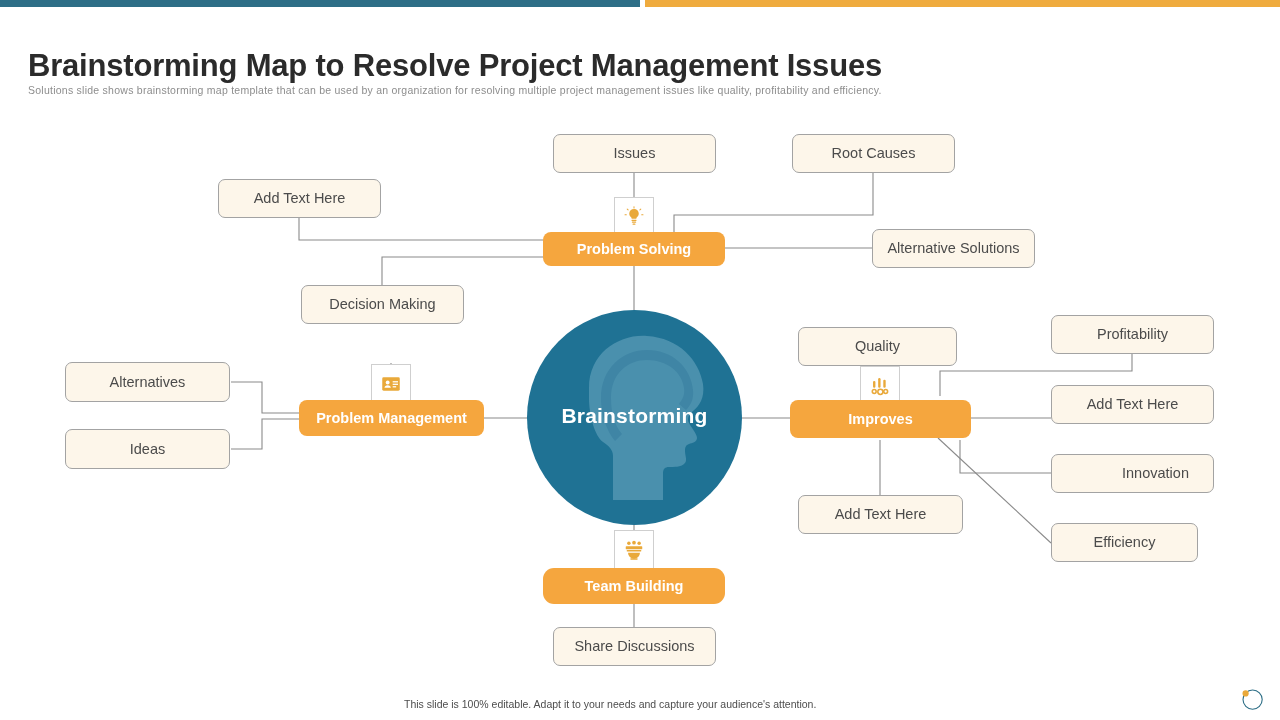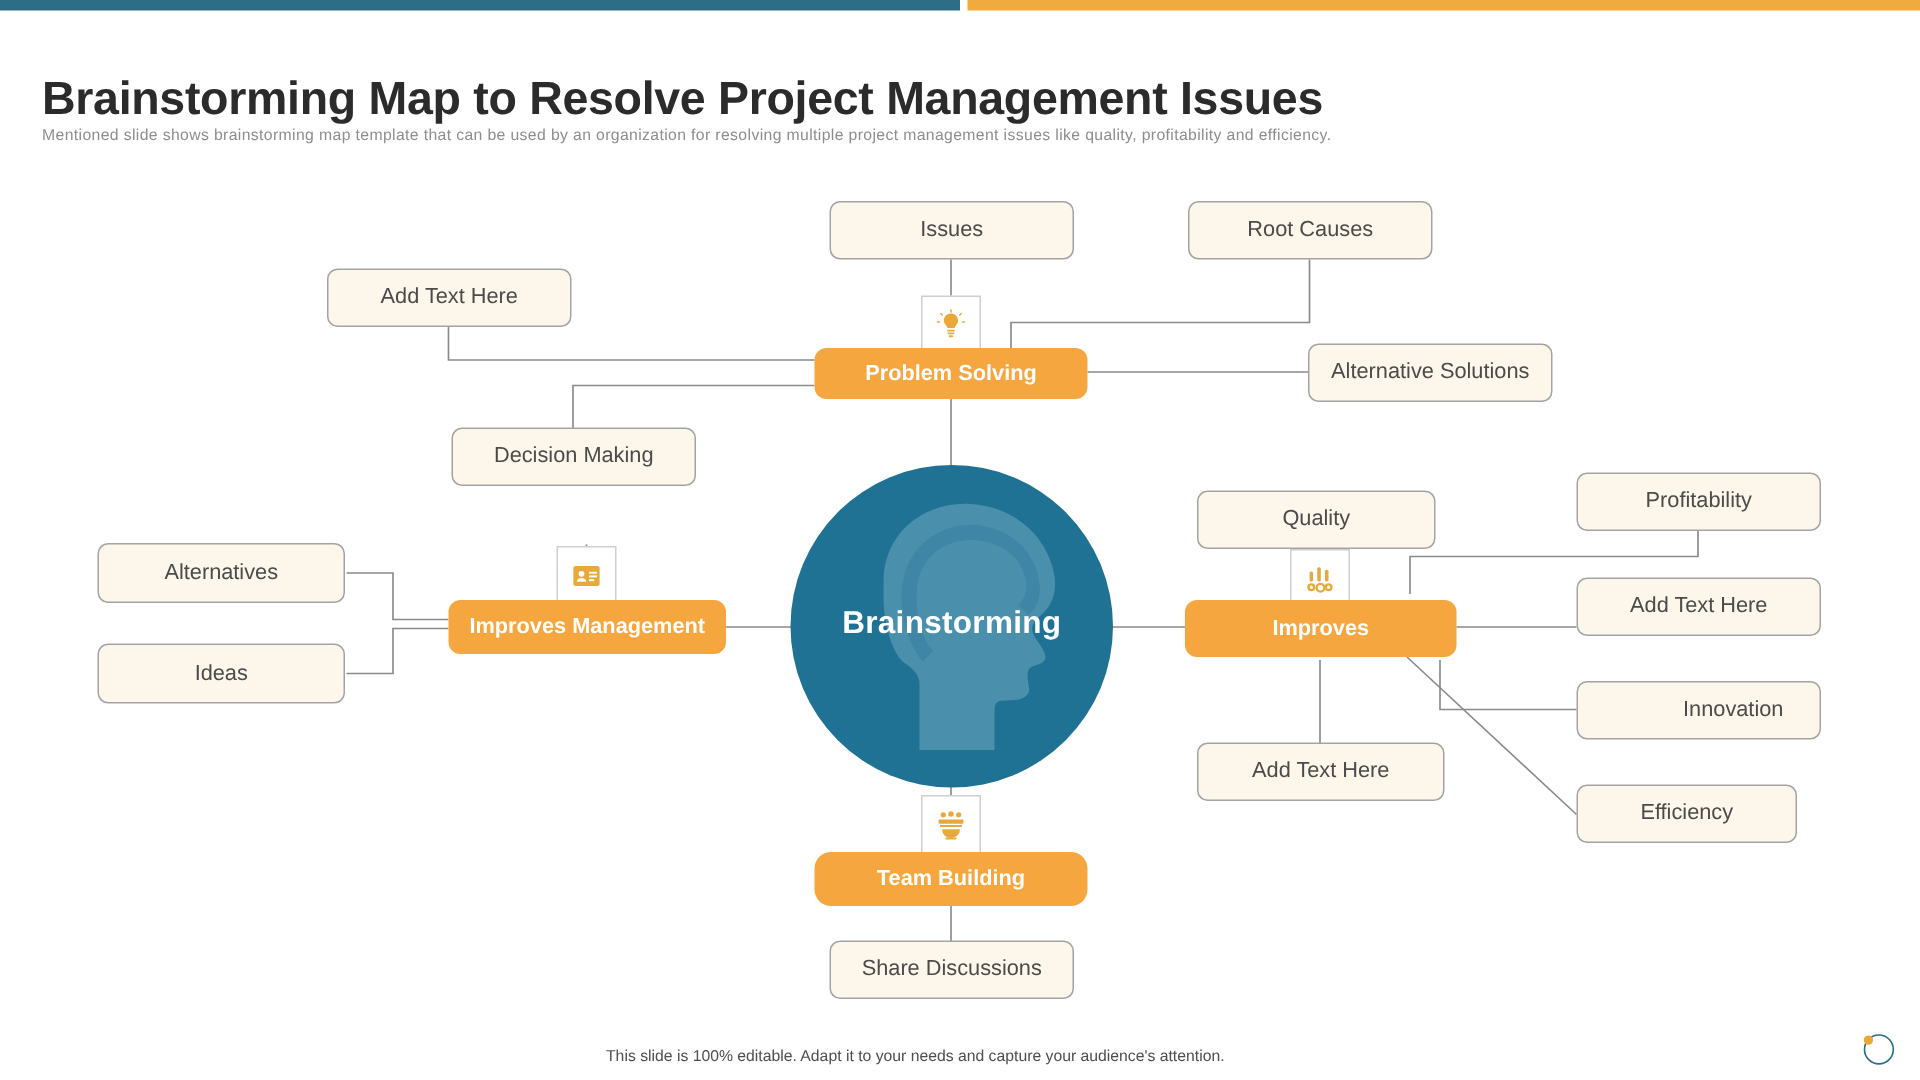--- a/index.html
+++ b/index.html
@@ -152,21 +152,21 @@
 </style>
 </head>
 <body>
 
 <div id="slide">
 
   <div class="bar bar-left"></div>
   <div class="bar bar-right"></div>
 
   <div class="title">Brainstorming Map to Resolve Project Management Issues</div>
-  <div class="subtitle">Mentioned slide shows brainstorming map template that can be used by an organization for resolving multiple project management issues like quality, profitability and efficiency.</div>
+  <div class="subtitle">Solutions slide shows brainstorming map template that can be used by an organization for resolving multiple project management issues like quality, profitability and efficiency.</div>
 
   <svg id="wires" viewBox="0 0 1280 720">
     <g stroke="#8a8a8a" stroke-width="1.1" fill="none" shape-rendering="geometricPrecision">
 
       <path d="M634,173 L634,203"></path>
 
       <path d="M873,173 L873,215 L674,215 L674,232"></path>
 
       <path d="M725,248 L877,248"></path>
 
@@ -256,21 +256,21 @@
     <svg width="20" height="20" viewBox="0 0 24 24">
       <rect x="1.5" y="4" width="21" height="16" rx="1.6" fill="#e9a93a"></rect>
       <circle cx="8" cy="10.2" r="2.3" fill="#ffffff"></circle>
       <path d="M4.2 16.6c0-2 1.7-3.1 3.8-3.1s3.8 1.1 3.8 3.1z" fill="#ffffff"></path>
       <rect x="14" y="8.6" width="6.4" height="1.5" fill="#ffffff"></rect>
       <rect x="14" y="11.6" width="6.4" height="1.5" fill="#ffffff"></rect>
       <rect x="14" y="14.6" width="4.2" height="1.5" fill="#ffffff"></rect>
     </svg>
   </div>
 
-  <div class="node branch" style="left:299px; top:400px; width:185px; height:36px;">Improves Management</div>
+  <div class="node branch" style="left:299px; top:400px; width:185px; height:36px;">Problem Management</div>
 
   <div class="node leaf" style="left:798px; top:327px; width:159px; height:39px;">Quality</div>
 
   <div class="node leaf" style="left:1051px; top:315px; width:163px; height:39px;">Profitability</div>
 
   <div class="icon-chip" style="left:860px; top:366px;">
     <svg width="22" height="22" viewBox="0 0 24 24">
       <g fill="#e9a93a">
         <rect x="4.4" y="6.5" width="2.6" height="7.4" rx="1.2"></rect>
         <rect x="10.0" y="3.4" width="2.6" height="10.5" rx="1.2"></rect>

